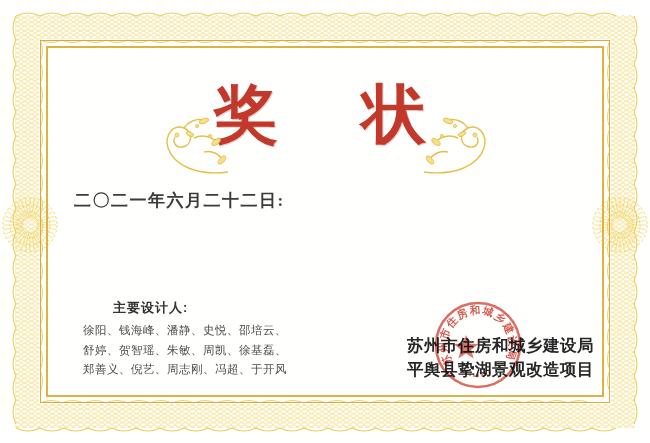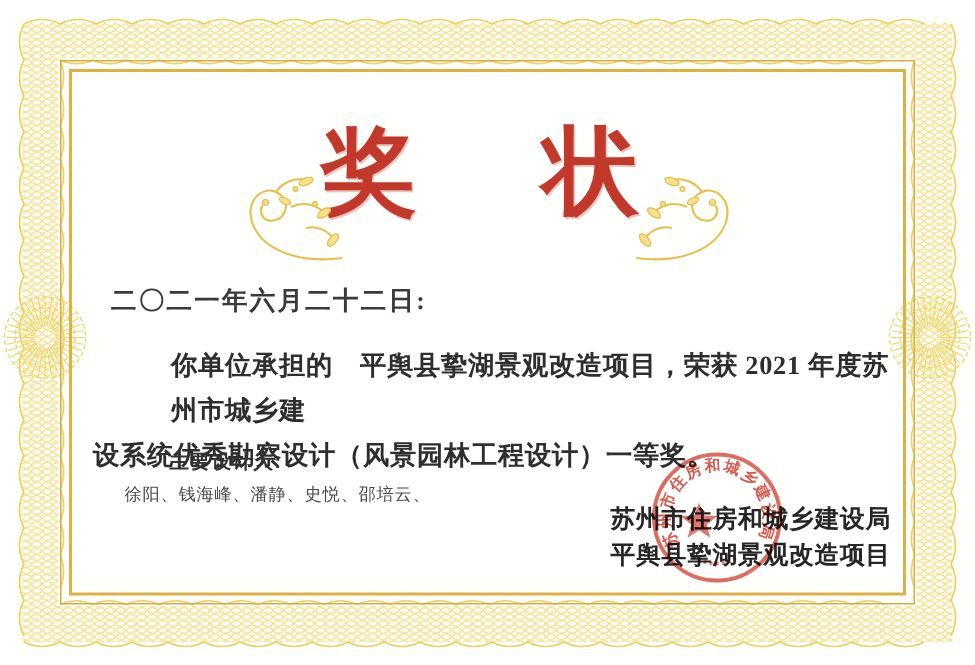--- a/index.html
+++ b/index.html
@@ -172,28 +172,26 @@
       <ellipse cx="72" cy="46" rx="5" ry="2.4" transform="rotate(-50 72 46)"></ellipse>
       <ellipse cx="40" cy="20" rx="4" ry="2" transform="rotate(25 40 20)"></ellipse>
       <circle cx="27" cy="21" r="2"></circle>
       <circle cx="47" cy="12" r="1.6"></circle>
       <circle cx="60" cy="22" r="1.6"></circle>
     </g>
   </svg>
 
   <div class="recipient">二〇二一年六月二十二日:</div>
 
-  <div class="body-text">
-    <div class="body-line1">你单位承担的　平舆县挚湖景观改造项目，荣获 2021 年度苏州市城乡建</div>
-    <div class="body-line2">设系统优秀勘察设计（风景园林工程设计）一等奖。</div>
-  </div>
 
   <div class="designers-label">主要设计人:</div>
   <div class="designers">
     <div>徐阳、钱海峰、潘静、史悦、邵培云、</div>
+    <div>舒婷、贺智瑶、朱敏、周凯、徐基磊、</div>
+    <div>郑善义、倪艺、周志刚、冯超、于开风</div>
   </div>
 
   <div class="signature">
     <div>苏州市住房和城乡建设局</div>
     <div>平舆县挚湖景观改造项目</div>
   </div>
 
   <svg class="seal" viewBox="0 0 100 94">
     <circle cx="50" cy="46" r="42" fill="none" stroke="#d24b3f" stroke-width="2.6" opacity="0.9"></circle>
     <defs>

